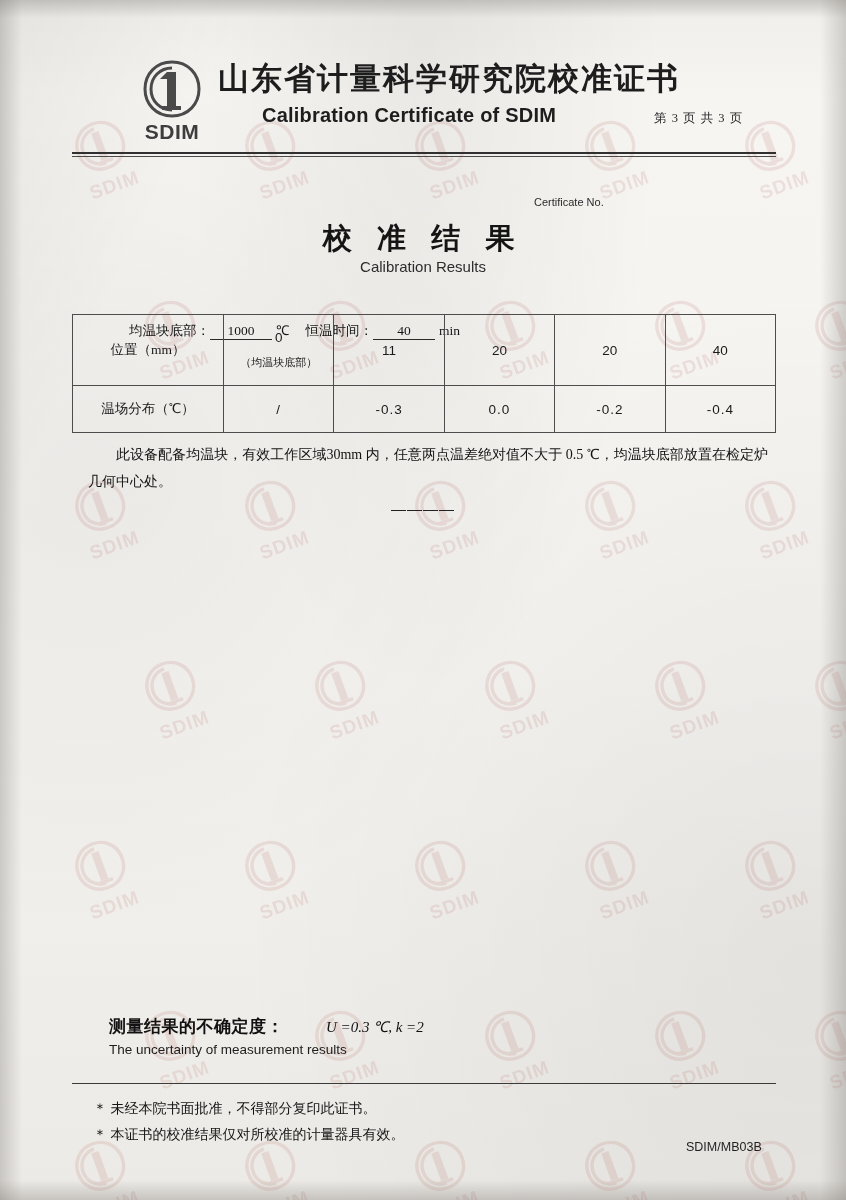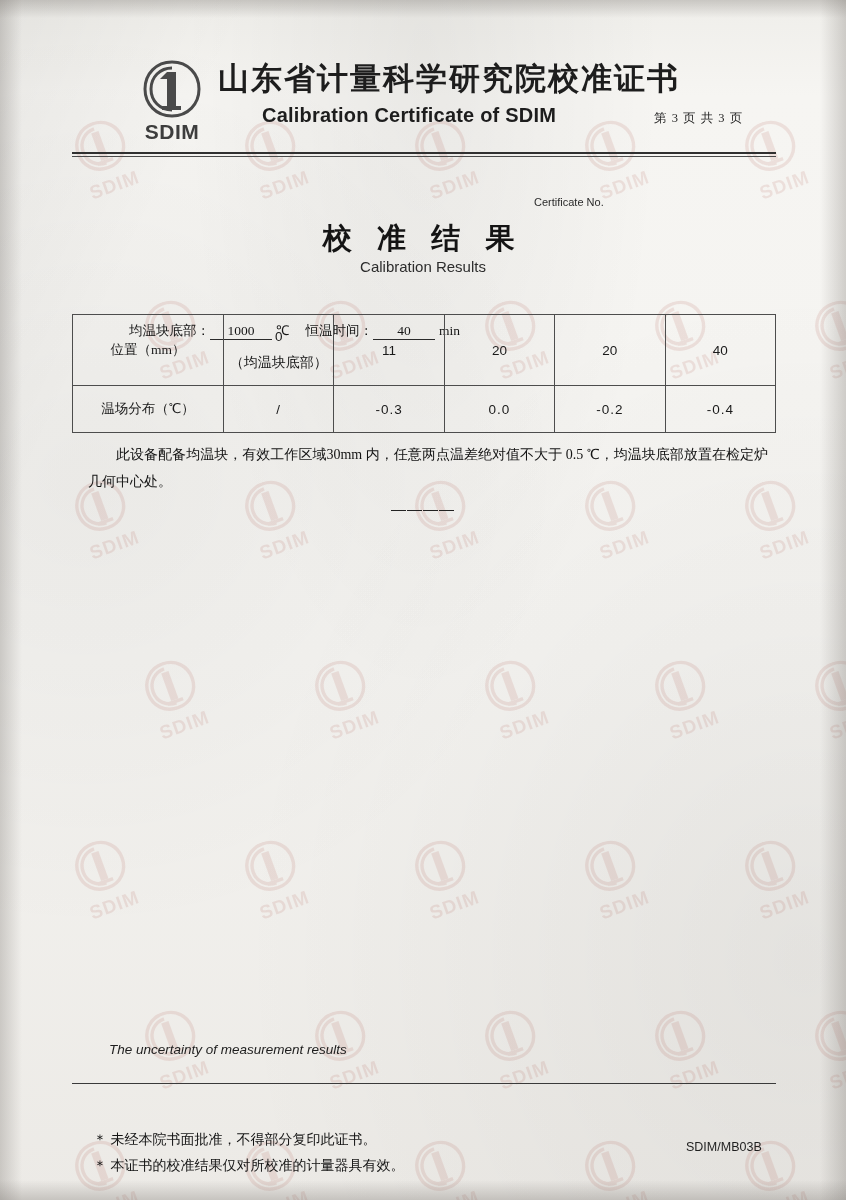--- a/index.html
+++ b/index.html
@@ -225,21 +225,21 @@
   }
   td.label {
     width: 146px;
     font-size: 13.5px;
   }
   .cell-main {
     font-size: 13.5px;
     font-family: "Liberation Sans", sans-serif;
   }
   .cell-sub {
-    font-size: 14px;
+    font-size: 11px;
     font-family: "Liberation Serif", serif;
     margin-top: 10px;
   }
   .num {
     font-family: "Liberation Sans", sans-serif;
     font-size: 13px;
     letter-spacing: 1px;
   }
 
   
@@ -286,38 +286,36 @@
     color: #111;
     font-family: "Liberation Serif", serif;
   }
   .uncert-en {
     position: absolute;
     left: 109px;
     top: 1042px;
     font-size: 13.5px;
     font-family: "Liberation Sans", sans-serif;
     color: #1d1d1d;
-    font-style: italic;
   }
 
   .footer-rule {
     position: absolute;
     left: 72px;
     top: 1083px;
     width: 704px;
     border-top: 1.5px solid #3a3a3a;
   }
   .footnotes {
     position: absolute;
     left: 93px;
     top: 1096px;
     font-size: 14px;
     line-height: 26px;
     color: #141414;
-    margin-top: 31px;
   }
   .footnotes div {
     white-space: nowrap;
   }
   .doc-code {
     position: absolute;
     left: 686px;
     top: 1140px;
     font-size: 12.5px;
     font-family: "Liberation Sans", sans-serif;
@@ -734,20 +732,23 @@
       <td class="num">0.0</td>
       <td class="num">-0.2</td>
       <td class="num">-0.4</td>
     </tr>
   </tbody>
     </table>
 
   <div class="note">此设备配备均温块，有效工作区域30mm 内，任意两点温差绝对值不大于 0.5 ℃，均温块底部放置在检定炉几何中心处。</div>
   <div class="dashes">————</div>
 
+  <div class="uncert-line">
+    <span class="uncert-cn">测量结果的不确定度：</span><span class="uncert-val">U =0.3 ℃, k =2</span>
+  </div>
   <div class="uncert-en">The uncertainty of measurement results</div>
 
   <div class="footer-rule"></div>
   <div class="footnotes">
     <div>＊ 未经本院书面批准，不得部分复印此证书。</div>
     <div>＊ 本证书的校准结果仅对所校准的计量器具有效。</div>
   </div>
   <div class="doc-code">SDIM/MB03B</div>
 
   <div class="edge-left"></div>

